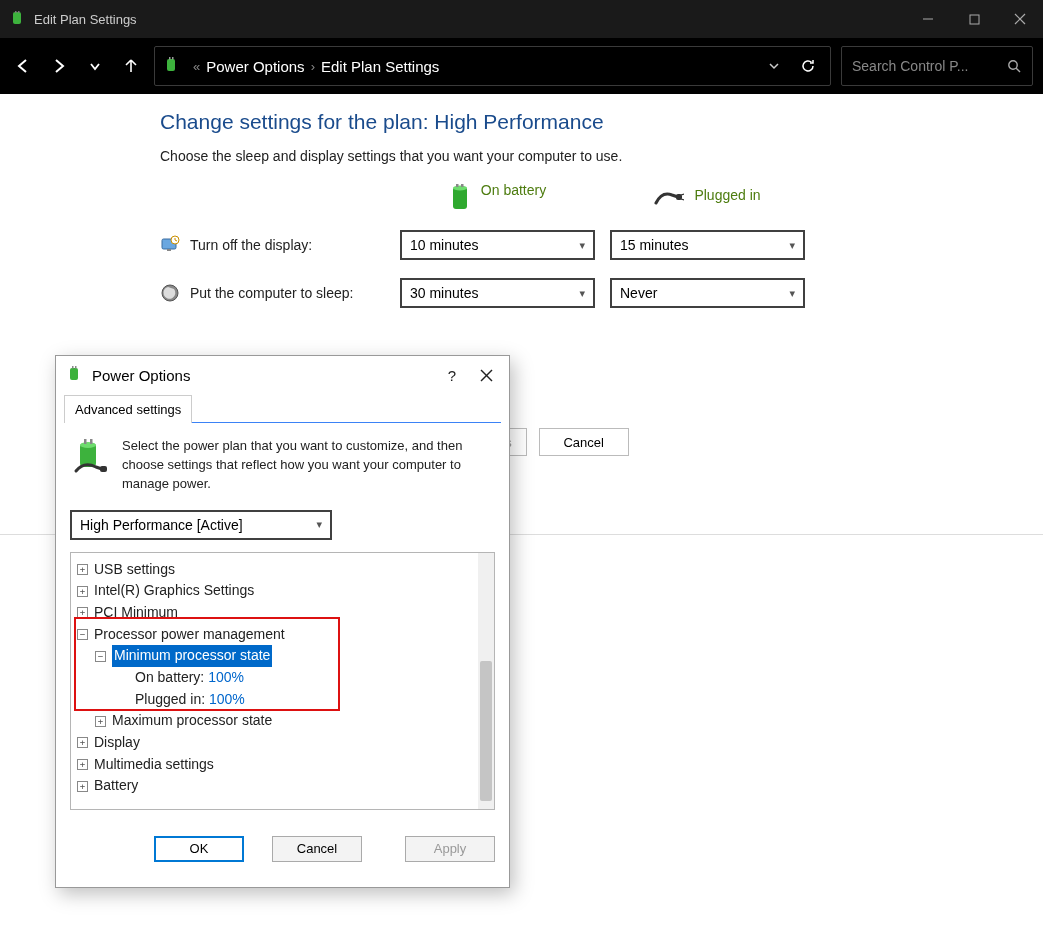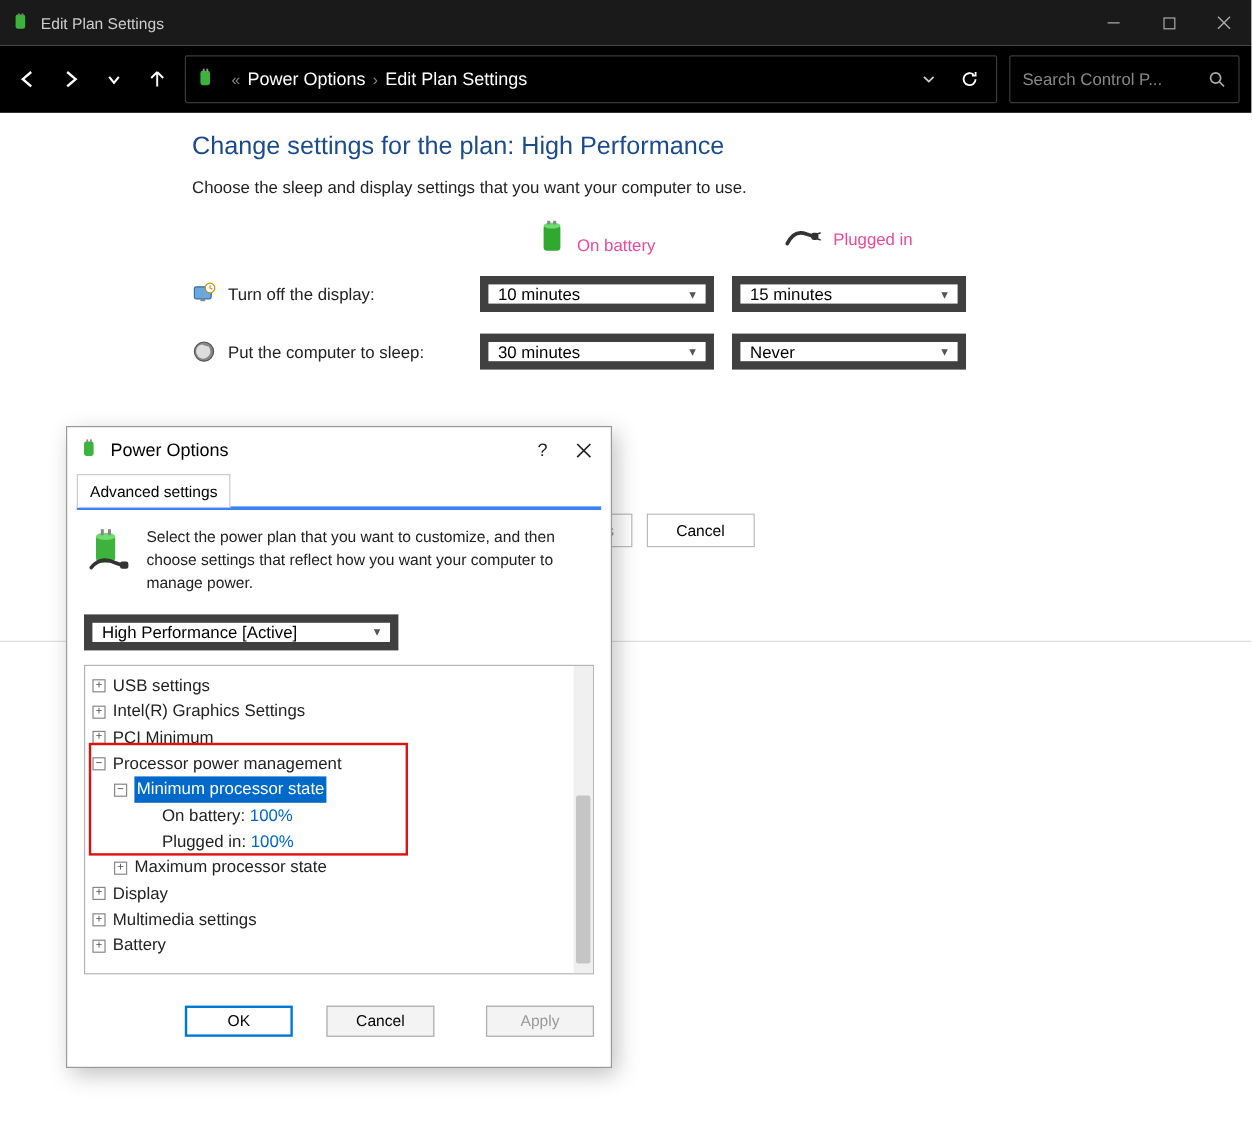--- a/index.html
+++ b/index.html
@@ -93,31 +93,31 @@
   margin-bottom: 18px;
 }
 .poweropts-grid {
   display: grid;
   grid-template-columns: 225px 195px 195px;
   column-gap: 15px;
   row-gap: 18px;
   align-items: center;
 }
 .colhead {
-  display: flex; align-items: flex-end; gap: 10px;
-  font-size: 14px; color: #ec4899;
+  display: flex; align-items: flex-start; gap: 10px;
+  font-size: 14px; color: #4d7c0f;
 }
 .rowlabel {
   display: flex; align-items: center; gap: 10px;
   font-size: 14px; color: #222;
 }
 .rowlabel .ricon { width: 20px; height: 20px; }
 .combo {
   height: 30px;
-  border: 7px solid #404040;
+  border: 2px solid #404040;
   background: #fff;
   display: flex; align-items: center;
   padding: 0 8px;
   font-size: 14px;
   justify-content: space-between;
 }
 .combo .chev { color: #555; font-size: 11px; }
 
 .mainbuttons {
   margin-top: 120px;
@@ -153,21 +153,21 @@
 }
 .dlg-title {
   height: 38px;
   display: flex; align-items: center;
   padding: 0 6px 0 10px;
   font-size: 15px;
 }
 .dlg-title .dicon { width: 18px; height: 18px; margin-right: 8px; }
 .dlg-title .dtext { flex: 1; }
 .dlg-title .dctrl { width: 34px; display:flex; justify-content:center; color:#222; font-size:15px; }
-.tabs { display:flex; border-bottom: 3px solid #3b82f6; margin: 0 8px; }
+.tabs { display:flex; border-bottom: 1px solid #3b82f6; margin: 0 8px; }
 .tab {
   padding: 6px 10px;
   border: 1px solid #ccc;
   border-bottom: none;
   position: relative;
   top: 1px;
   background: #fff;
   font-size: 13px;
 }
 .dlg-body { padding: 14px 14px 10px 14px; }

